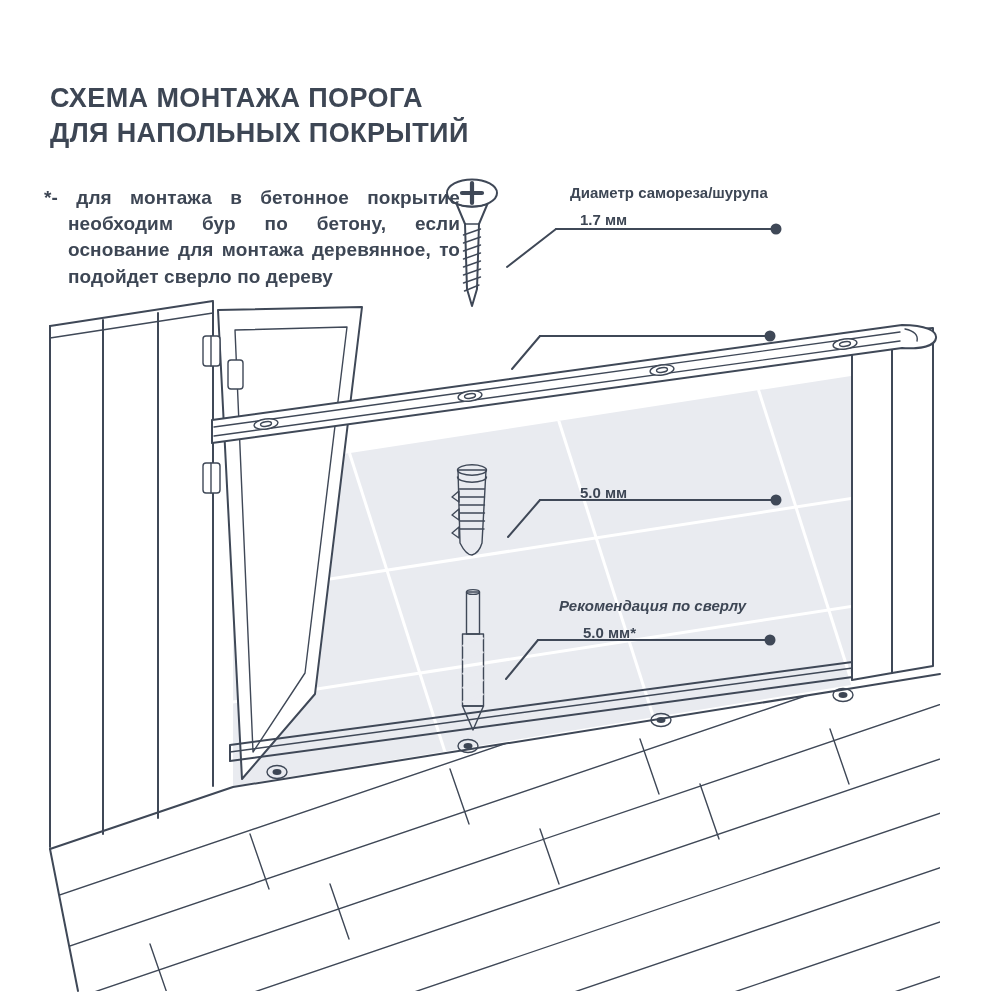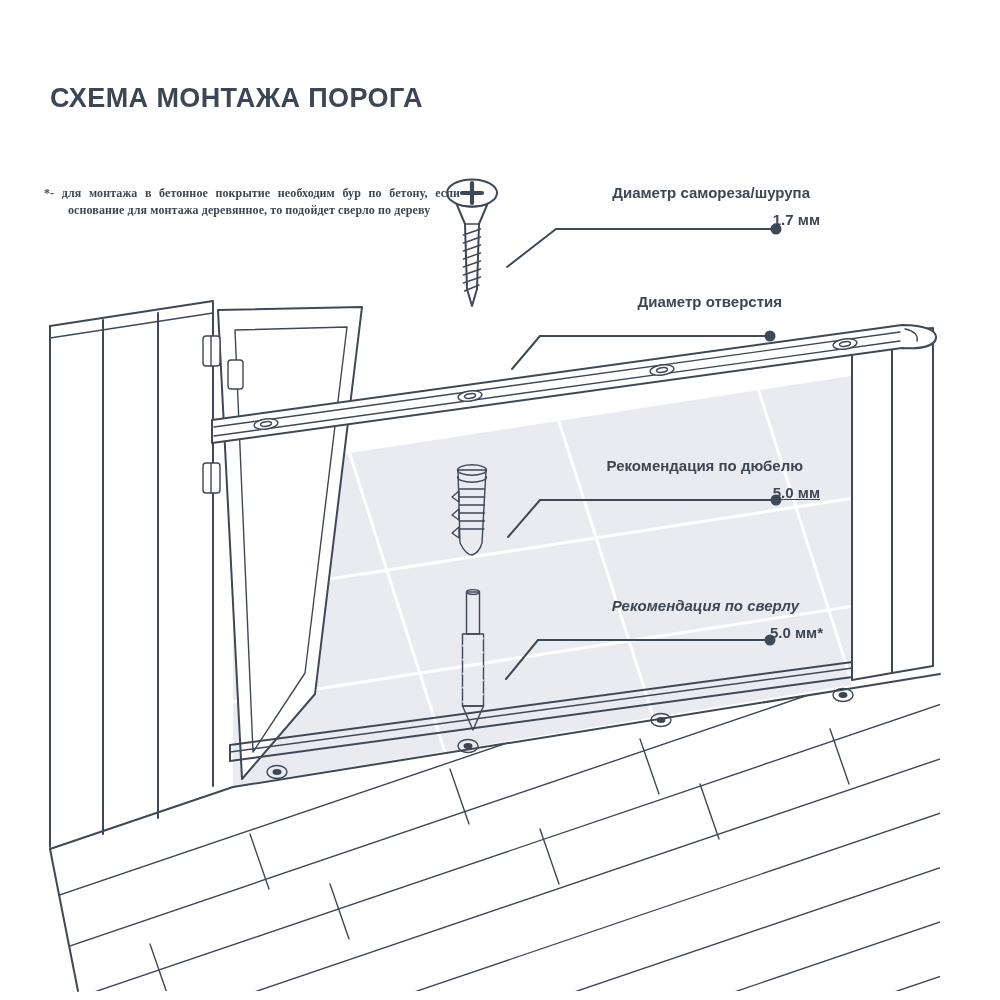--- a/index.html
+++ b/index.html
@@ -6,26 +6,26 @@
   .canvas{
     position:relative;width:1000px;height:1000px;background:#fff;overflow:hidden;
     font-family:"Liberation Sans", sans-serif;color:#3d4654;margin-top:39px;
   }
   .canvas svg{position:absolute;left:0;top:0;}
   .page-title{
     position:absolute;left:50px;top:42px;font-size:27px;font-weight:700;
     letter-spacing:.4px;line-height:1.3;color:#3d4654;
   }
   .footnote{
-    position:absolute;left:44px;top:146px;width:392px;font-size:12px;font-weight:700;
+    position:absolute;left:44px;top:146px;width:392px;font-size:19px;font-weight:700;
     line-height:1.38;text-align:justify;padding-left:24px;text-indent:-24px;
-    letter-spacing:.1px;color:#3d4654;font-family:Liberation Serif, serif;
+    letter-spacing:.1px;color:#3d4654;
   }
   .co-label,.co-value{
-    position:absolute;font-size:15px;font-weight:700;text-align:right;color:#3d4654;
+    position:absolute;font-size:15px;font-weight:700;text-align:left;color:#3d4654;
     white-space:nowrap;width:240px;
   }
   
   .s{stroke:#3f4857;stroke-width:2;fill:none;stroke-linecap:round;stroke-linejoin:round;}
   .s1{stroke:#3f4857;stroke-width:1.4;fill:none;stroke-linecap:round;stroke-linejoin:round;}
   .wf{fill:#ffffff;}
   .dot{fill:#3f4857;stroke:none;}
   .grout{stroke:#ffffff;stroke-width:3;fill:none;}
   .spiral{stroke:#e9ebf0;stroke-width:2.2;fill:none;}
 </style>
@@ -211,28 +211,27 @@
       <g>
         <line class="s" x1="538" y1="601" x2="770" y2="601"></line>
         <circle class="dot" cx="770" cy="601" r="5.5"></circle>
         <line class="s" x1="538" y1="601" x2="506" y2="640"></line>
       </g>
     </g>
   </svg>
 
   <div class="page-title">
     <span style="display:block">СХЕМА МОНТАЖА ПОРОГА</span>
+    <span style="display:block">ДЛЯ НАПОЛЬНЫХ ПОКРЫТИЙ</span>
   </div>
 
   <div class="footnote">*- для монтажа в бетонное покрытие необходим бур по бетону, если основание для монтажа деревянное, то подойдет сверло по дереву</div>
 
   <div class="co-label" style="left:570px;top:145px;">Диаметр самореза/шурупа</div>
   <div class="co-value" style="left:580px;top:172px;">1.7 мм</div>
 
-  <div class="co-label" style="left:542px;top:254px;">Диаметр отверстия</div>
-
-  <div class="co-label" style="left:563px;top:418px;">Рекомендация по дюбелю</div>
+
   <div class="co-value" style="left:580px;top:445px;text-decoration:underline;">5.0 мм</div>
 
   <div class="co-label" style="left:559px;top:558px;font-style:italic;">Рекомендация по сверлу</div>
   <div class="co-value" style="left:583px;top:585px;">5.0 мм*</div>
 
 </div>
 
 </body></html>

